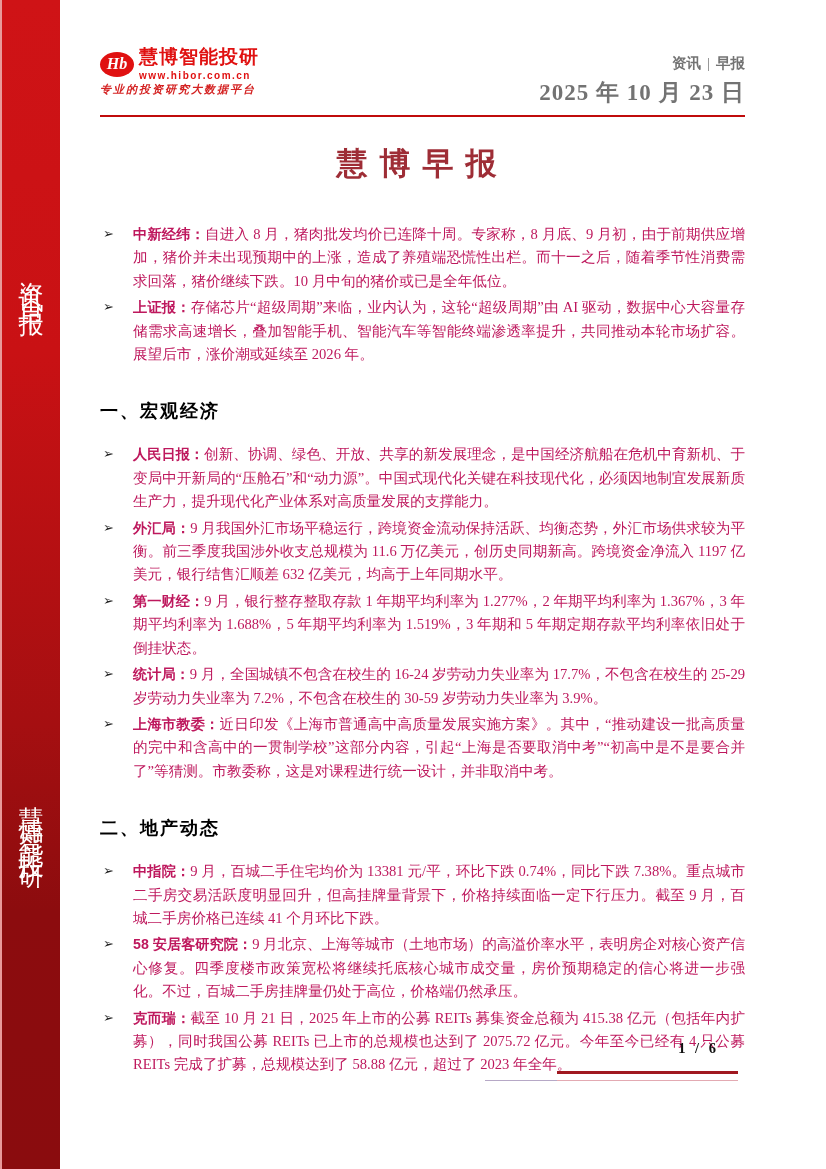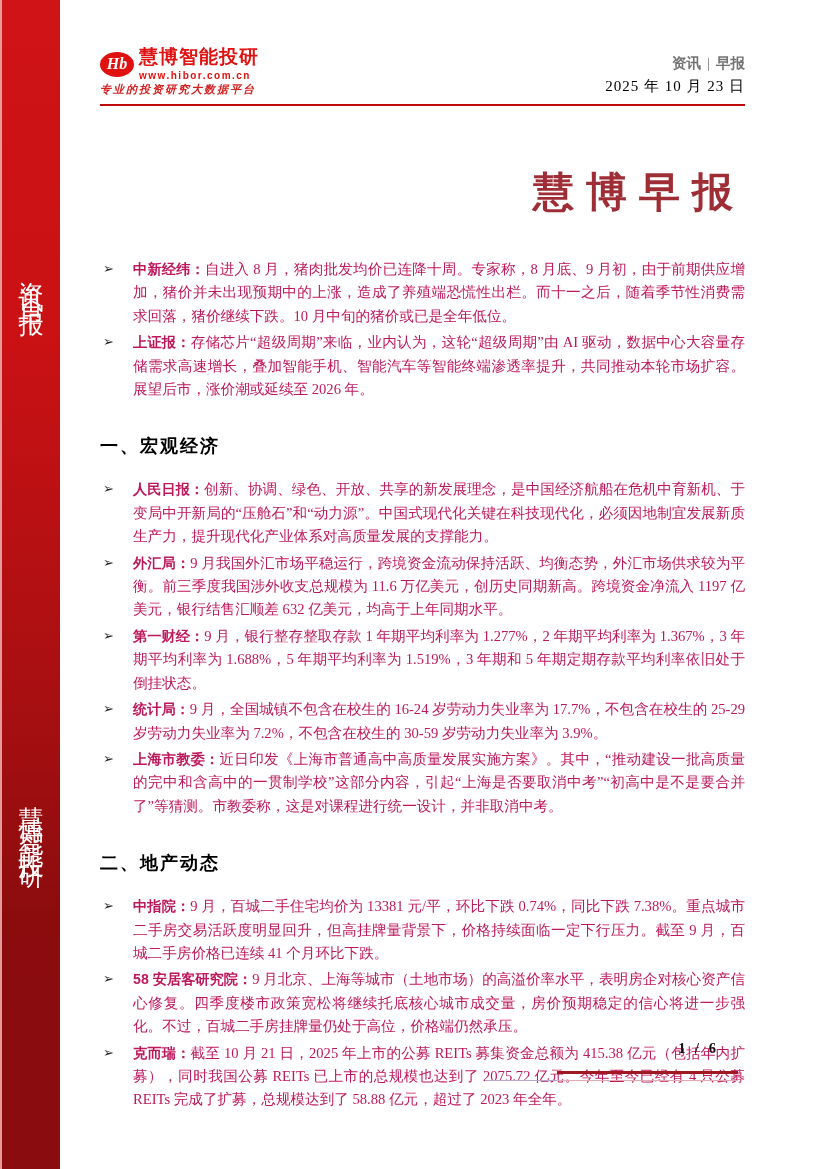--- a/index.html
+++ b/index.html
@@ -32,27 +32,27 @@
     font-family: "Liberation Serif", serif; margin-top: 3px;
   }
   .logo-text { margin-left: 5px; }
   .brand { color: #e01111; font-size: 19px; font-weight: bold; letter-spacing: 1px; font-family: "Liberation Sans", "DejaVu Sans", sans-serif; }
   .url { color: #e01111; font-size: 10px; font-weight: bold; letter-spacing: 1.5px; font-family: "Liberation Sans", sans-serif; }
   .slogan { color: #d42222; font-size: 11px; font-style: italic; margin-top: 1px; letter-spacing: 2px; font-weight: bold; }
 
   .header-right { text-align: right; padding-top: 10px; }
   .category-line { color: #737373; font-weight: bold; font-size: 14.5px; font-family: Liberation Serif, serif; }
   .category-line .sep { margin: 0 6px; font-weight: normal; }
-  .date { color: #000000; font-weight: normal; font-size: 15px; margin-top: 4px; letter-spacing: 1px; }
+  .date { color: #737373; font-weight: bold; font-size: 23px; margin-top: 4px; letter-spacing: 1px; }
 
   .header-rule { height: 2px; background: #c00b0b; margin-top: 7px; }
 
   .title {
-    text-align: right; color: #9e2d36; font-size: 41px; font-weight: bold;
-    letter-spacing: 12px; margin: 59px 0 38px 0;
+    text-align: center; color: #9e2d36; font-size: 31px; font-weight: bold;
+    letter-spacing: 12px; margin: 26px 0 38px 0;
   }
 
   
   .item { display: flex; margin-bottom: 3px; }
   .marker {
     width: 33px; flex: none; font-size: 13px; color: #222;
     padding-top: 3px; padding-left: 3px;
     font-family: "DejaVu Sans", sans-serif;
   }
   .btext { flex: 1; font-size: 14.6px; line-height: 23.4px; text-align: justify; color: #be185d; }

